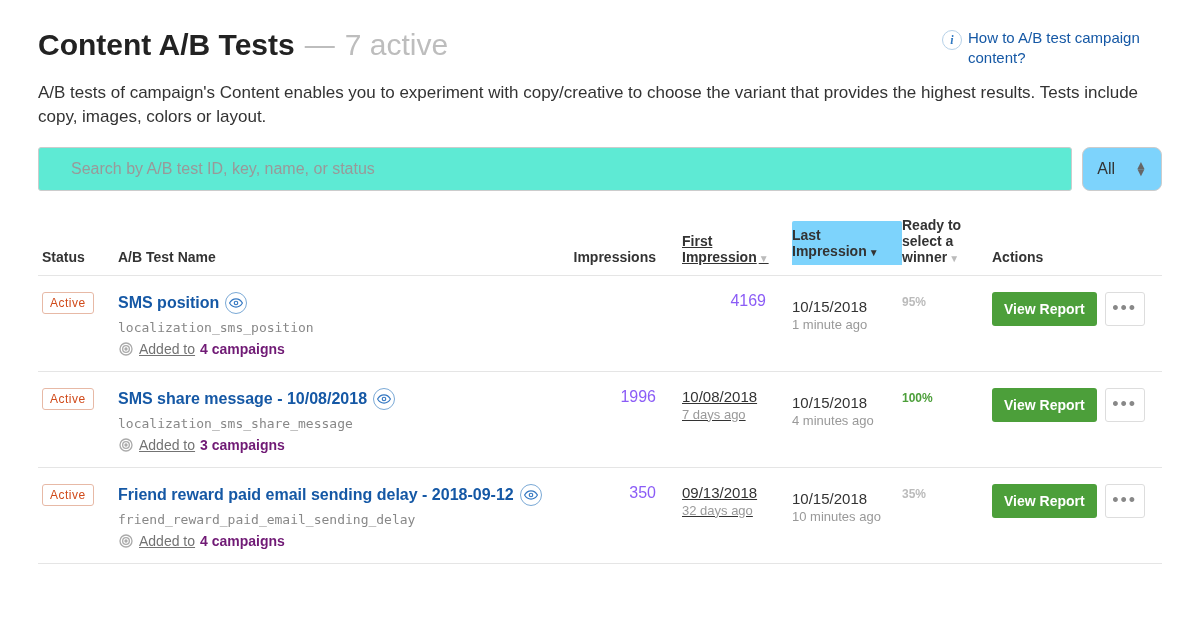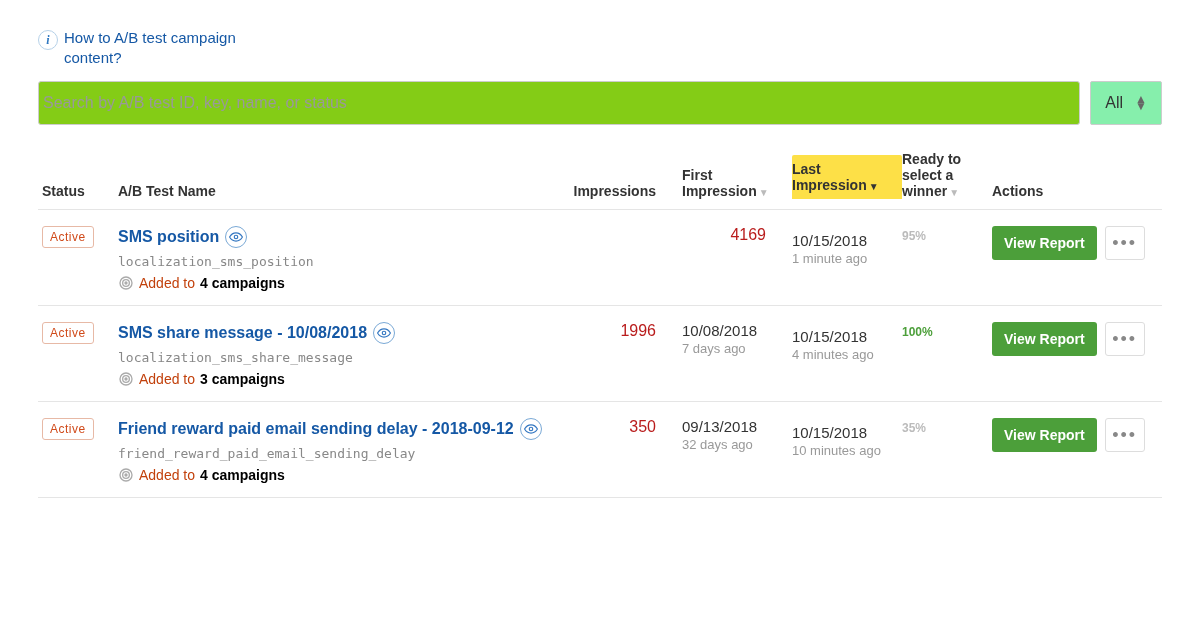--- a/index.html
+++ b/index.html
@@ -20,58 +20,58 @@
   .info-icon {
     width: 20px; height: 20px; border-radius: 50%; border: 1px solid #b6d1e8;
     display: inline-flex; align-items: center; justify-content: center;
     color: #2f78c1; font-family: Georgia, serif; font-style: italic; font-weight: 700; font-size: 12px;
     flex-shrink: 0; margin-top: 2px;
   }
   .help-link { color: #1558a5; font-size: 15px; line-height: 1.3; cursor: pointer; }
   .description { font-size: 17px; color: #333; line-height: 1.4; margin-bottom: 18px; }
   .search-row { display: flex; gap: 10px; margin-bottom: 18px; }
   .search-input {
-    flex: 1; border: 1px solid #ccc; border-radius: 3px; padding: 12px 4px;
-    font-size: 16px; color: #333; background: #84cc16;
+    flex: 1; border: 1px solid #ccc; border-radius: 3px; padding: 12px 32px;
+    font-size: 16px; color: #333; background: #5eead4;
   }
   .search-input::placeholder { color: #999; }
   .filter-btn {
-    border: 1px solid #ccc; border-radius: 2px; padding: 12px 14px;
-    font-size: 16px; background: #86efac; display: flex; align-items: center; gap: 12px; cursor: pointer;
+    border: 1px solid #ccc; border-radius: 8px; padding: 12px 14px;
+    font-size: 16px; background: #7dd3fc; display: flex; align-items: center; gap: 20px; cursor: pointer;
   }
   .sort-caret { font-size: 12px; line-height: 0.55; color: #666; display: inline-flex; flex-direction: column; }
   .table { width: 100%; }
   .thead, .trow { display: flex; align-items: flex-start; border-bottom: 1px solid #e5e5e5; }
   .thead { padding: 8px 0 10px; font-size: 14px; color: #333; font-weight: 700; align-items: flex-end; }
-  .thead .c-last { background: #fde047; border-radius: 2px 2px 0 0; }
+  .thead .c-last { background: #7dd3fc; border-radius: 2px 2px 0 0; }
   .trow { padding: 16px 0 14px; }
   .c-status  { width: 80px;  padding-left: 4px; }
   .c-name    { flex: 1;      padding-right: 10px; }
   .c-impr    { width: 110px; text-align: right; padding-right: 26px; }
-  .c-first   { width: 110px; padding-right: 10px; }
+  .c-first   { width: 110px; padding-right: 10px; text-decoration: underline; }
   .c-last    { width: 110px; padding: 6px 10px 6px 0; }
   .c-ready   { width: 90px;  }
   .c-actions { width: 170px; display: flex; gap: 8px; justify-content: flex-start; }
   .th-sort { color: #bbb; font-size: 10px; margin-left: 2px; }
   .th-sort.active { color: #333; }
   .status-badge {
     display: inline-block; border: 1px solid #e7b9a6; color: #d04a1a;
     font-size: 12px; letter-spacing: 0.5px; padding: 3px 7px; border-radius: 3px;
   }
   .test-name-row { display: flex; align-items: center; gap: 6px; text-align: right; }
   .test-name-link { color: #1558a5; font-size: 16px; font-weight: 600; cursor: pointer; }
   .eye-icon {
     width: 22px; height: 22px; border-radius: 50%; border: 1px solid #7aa9d6;
     display: inline-flex; align-items: center; justify-content: center; flex-shrink: 0;
   }
   .test-key { font-family: "Menlo","Consolas",monospace; font-size: 13px; color: #888; margin-top: 6px; }
   .added-row { display: flex; align-items: center; gap: 5px; margin-top: 6px; font-size: 14px; }
-  .added-label { color: #c2410c; }
-  .added-link { color: #000000; font-weight: 600; cursor: pointer; }
-  .impressions-val { font-size: 16px; color: #b91c1c; margin-top: 16px; }
+  .added-label { color: #737373; text-decoration: underline; }
+  .added-link { color: #701a75; font-weight: 600; cursor: pointer; }
+  .impressions-val { font-size: 16px; color: #8b5cf6; margin-top: 16px; }
   .date-val { font-size: 15px; color: #333; }
   .date-rel { font-size: 13px; color: #999; margin-top: 2px; }
   .ready-pct { font-size: 12px; font-weight: 700; }
   .ready-gray { color: #bbb; }
   .ready-green { color: #4c9f3a; }
   .view-report-btn {
     background: #4c9f3a; color: #fff; font-size: 14px; font-weight: 700;
     border: none; border-radius: 3px; padding: 9px 12px; cursor: pointer;
   }
   .more-btn {
@@ -80,26 +80,32 @@
     color: #888; font-size: 18px; letter-spacing: 2px; cursor: pointer;
   }
   .target-icon svg, .eye-icon svg { display: block; }
 </style>
 </head>
 <body>
 
 <div class="container">
 
   <div class="header-row">
+    <div class="title-row">
+      <span class="title-main">Content A/B Tests</span>
+      <span class="title-dash">—</span>
+      <span class="title-active">7 active</span>
+    </div>
     <div class="helplink-wrap">
       <span class="info-icon">i</span>
       <span class="help-link">How to A/B test campaign content?</span>
     </div>
   </div>
 
+  <div class="description">A/B tests of campaign's Content enables you to experiment with copy/creative to choose the variant that provides the highest results. Tests include copy, images, colors or layout.</div>
 
   <div class="search-row">
     <input class="search-input" type="text" placeholder="Search by A/B test ID, key, name, or status" style="">
     <div class="filter-btn">
       <span>All</span>
       <span class="sort-caret">
           <span>▲</span>
           <span>▼</span>
         </span>
     </div>

